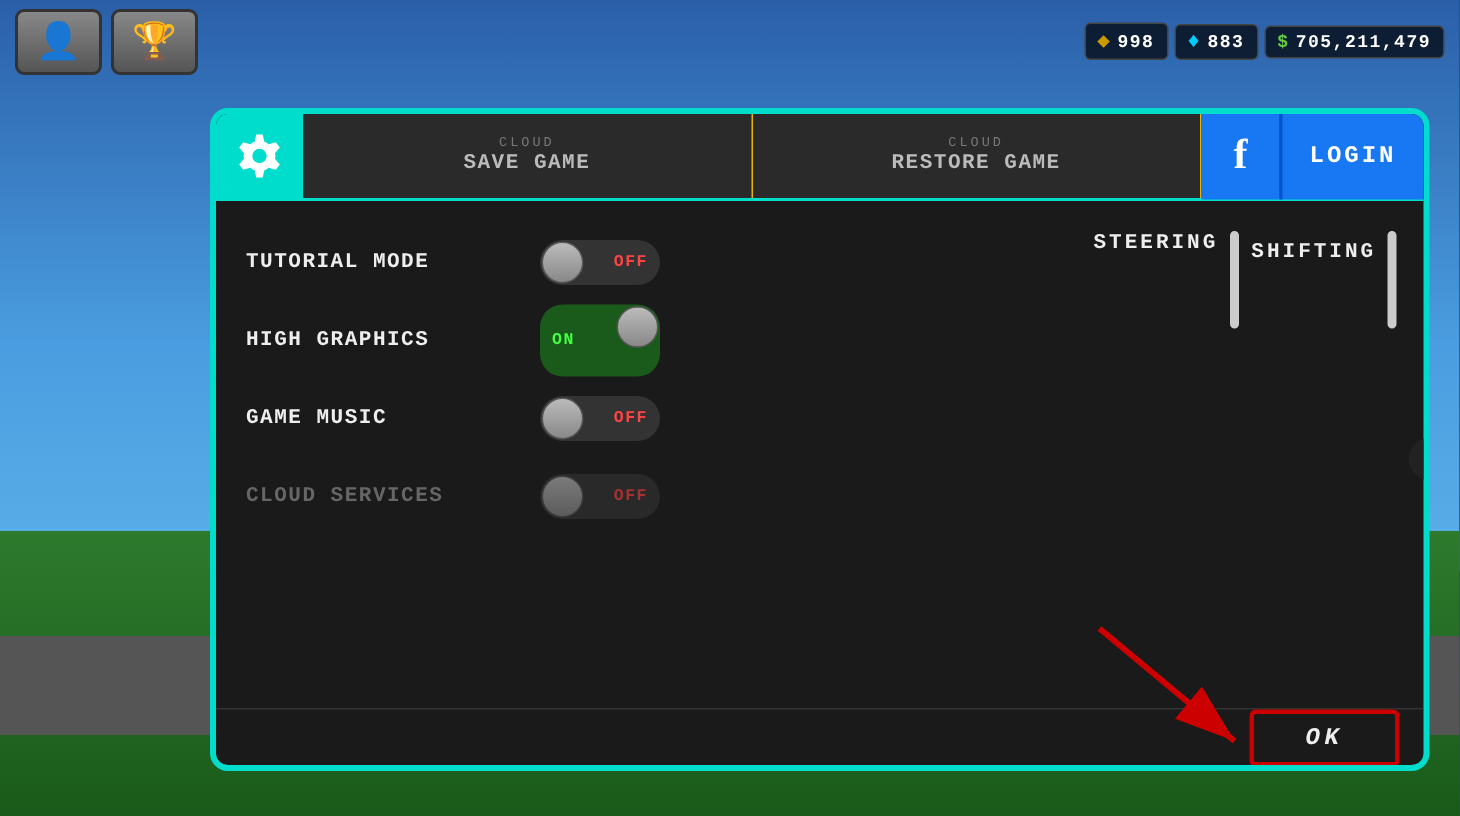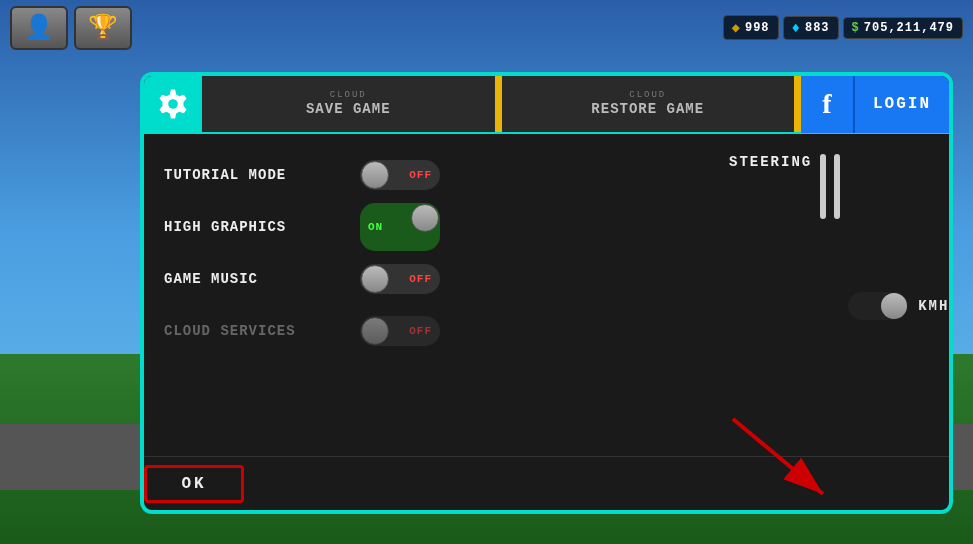--- a/index.html
+++ b/index.html
@@ -133,21 +133,21 @@
     }
 
     .cloud-save-btn, .cloud-restore-btn {
       flex: 1;
       display: flex;
       flex-direction: column;
       align-items: center;
       justify-content: center;
       background: #2a2a2a;
       cursor: pointer;
-      border-right: 7px solid #eab308;
+      border-right: 1px solid #eab308;
       color: #aaa;
       font-family: 'Courier New', monospace;
       font-size: 11px;
       letter-spacing: 1px;
       text-transform: uppercase;
       line-height: 1.3;
     }
 
     .fb-login-btn {
       display: flex;
@@ -394,25 +394,27 @@
       font-family: 'Courier New', monospace;
       font-size: 14px;
       font-weight: bold;
       letter-spacing: 2px;
     }
 
     
     .modal-footer {
       position: absolute;
       bottom: 0; left: 0; right: 0;
-      height: 54px;
-      display: flex;
-      align-items: center;
+      height: 38px;
+      display: flex;
+      align-items: center;
+      justify-content: flex-end;
       padding-right: 16px;
       border-top: 1px solid #333;
+      font-style: italic;
     }
 
     .ok-button {
       width: 100px;
       height: 38px;
       background: #1a1a1a;
       border: 3px solid #cc0000;
       border-radius: 4px;
       color: #eee;
       font-family: 'Courier New', monospace;
@@ -580,20 +582,21 @@
 
       <span class="section-title">STEERING</span>
 
       <div class="phone-display">
         <div class="steering-arrows">
           <span>▲</span>
           <span>▼</span>
         </div>
       </div>
 
+      <span class="section-title" style="margin-top:6px;">SHIFTING</span>
 
       <div class="phone-display">
         <div class="shifting-dots">
           <div class="dot-red"></div>
           <div class="dot-green"></div>
         </div>
       </div>
 
       <div class="speed-toggle-row" style="margin-top:8px;">
         <div class="speed-toggle">

